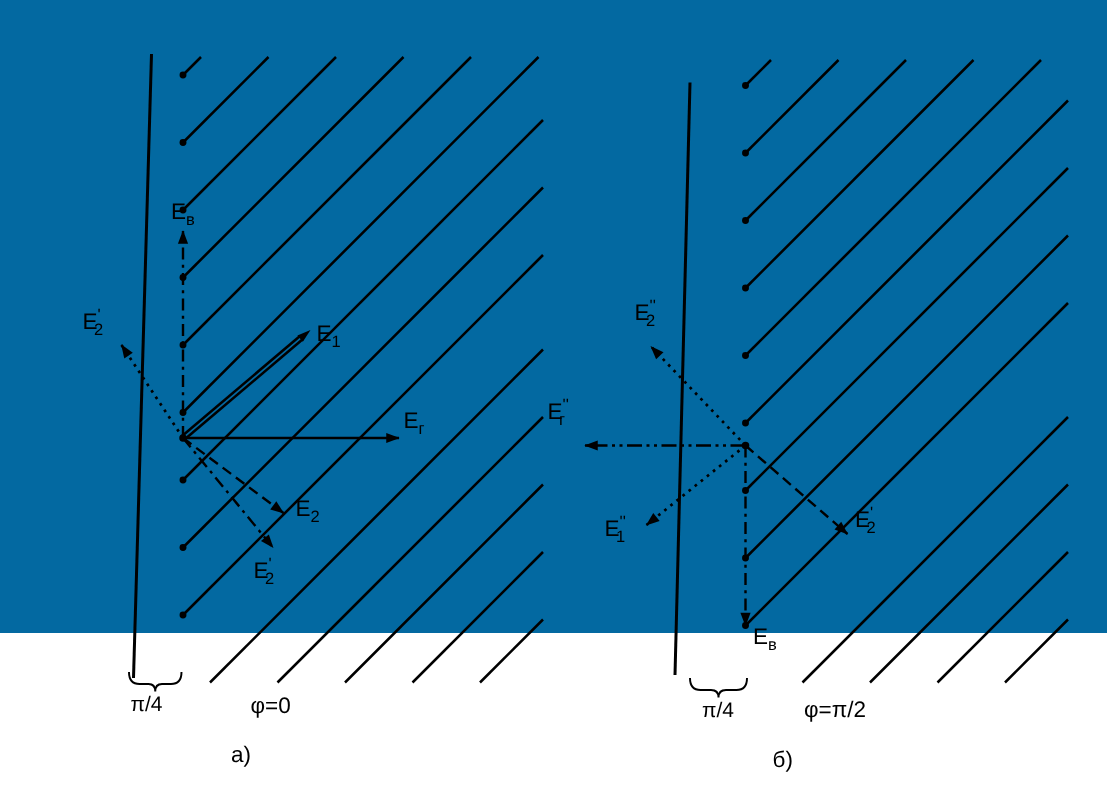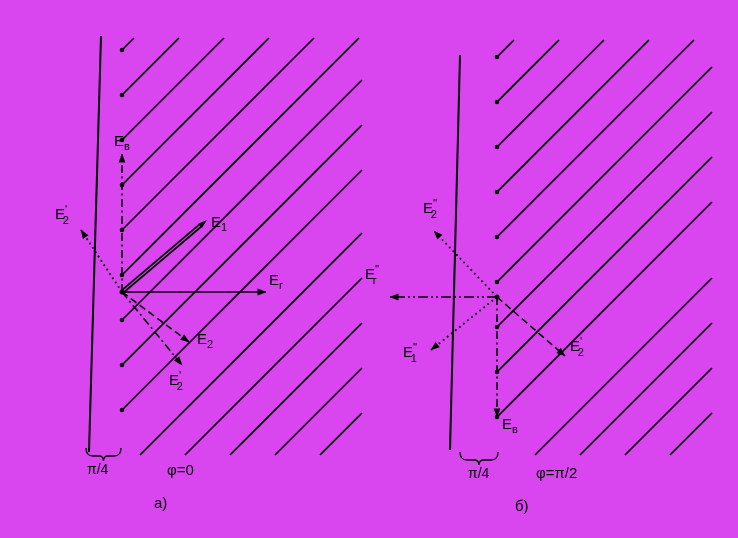--- a/index.html
+++ b/index.html
@@ -1,16 +1,16 @@
 <!DOCTYPE html>
 <html><head>
 <meta charset="utf-8">
 <style>
   html,body{margin:0;padding:0;background:#ffffff;width:738px;height:538px;overflow:hidden}
-  #stage{position:relative;width:738px;height:538px;background:#d946ef}
+  #stage{position:relative;width:738px;height:422px;background:#0369a1}
   svg{display:block}
   .bnd{stroke:#000;stroke-width:2;fill:none}
   .hl{stroke:#000;stroke-width:1.7}
   .vec{stroke:#000;fill:none}
   .solid{stroke-width:1.7}
   .dsh{stroke-width:1.6;stroke-dasharray:7 4}
   .dshdot{stroke-width:1.6;stroke-dasharray:8 3.5 2 3.5}
   .dshdd{stroke-width:1.7;stroke-dasharray:10 3 2 3 2 3}
   .dotl{stroke-width:1.8;stroke-dasharray:1.8 3.4}
   .lbl{font-family:"Liberation Sans","DejaVu Sans",sans-serif;font-size:15px;fill:#000}

